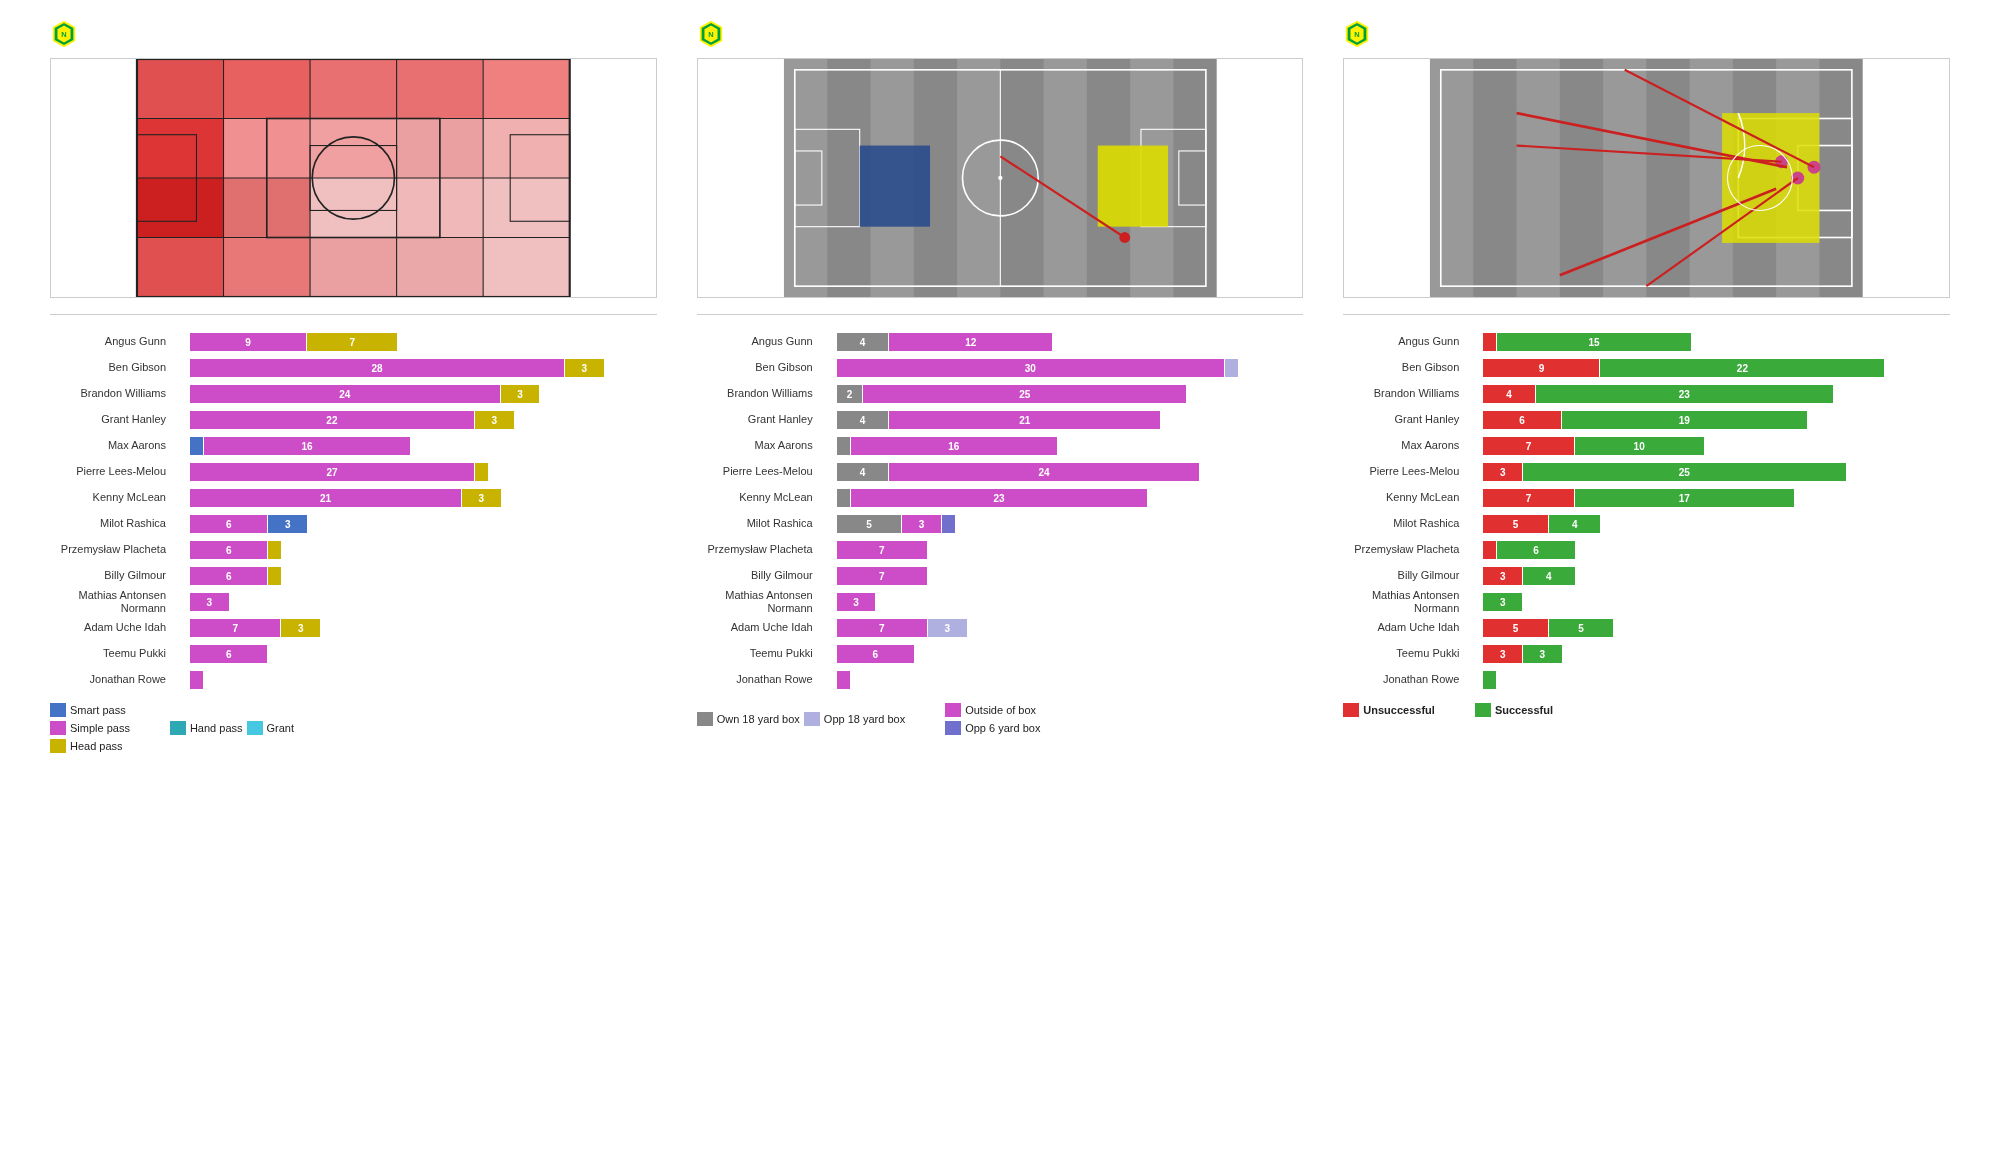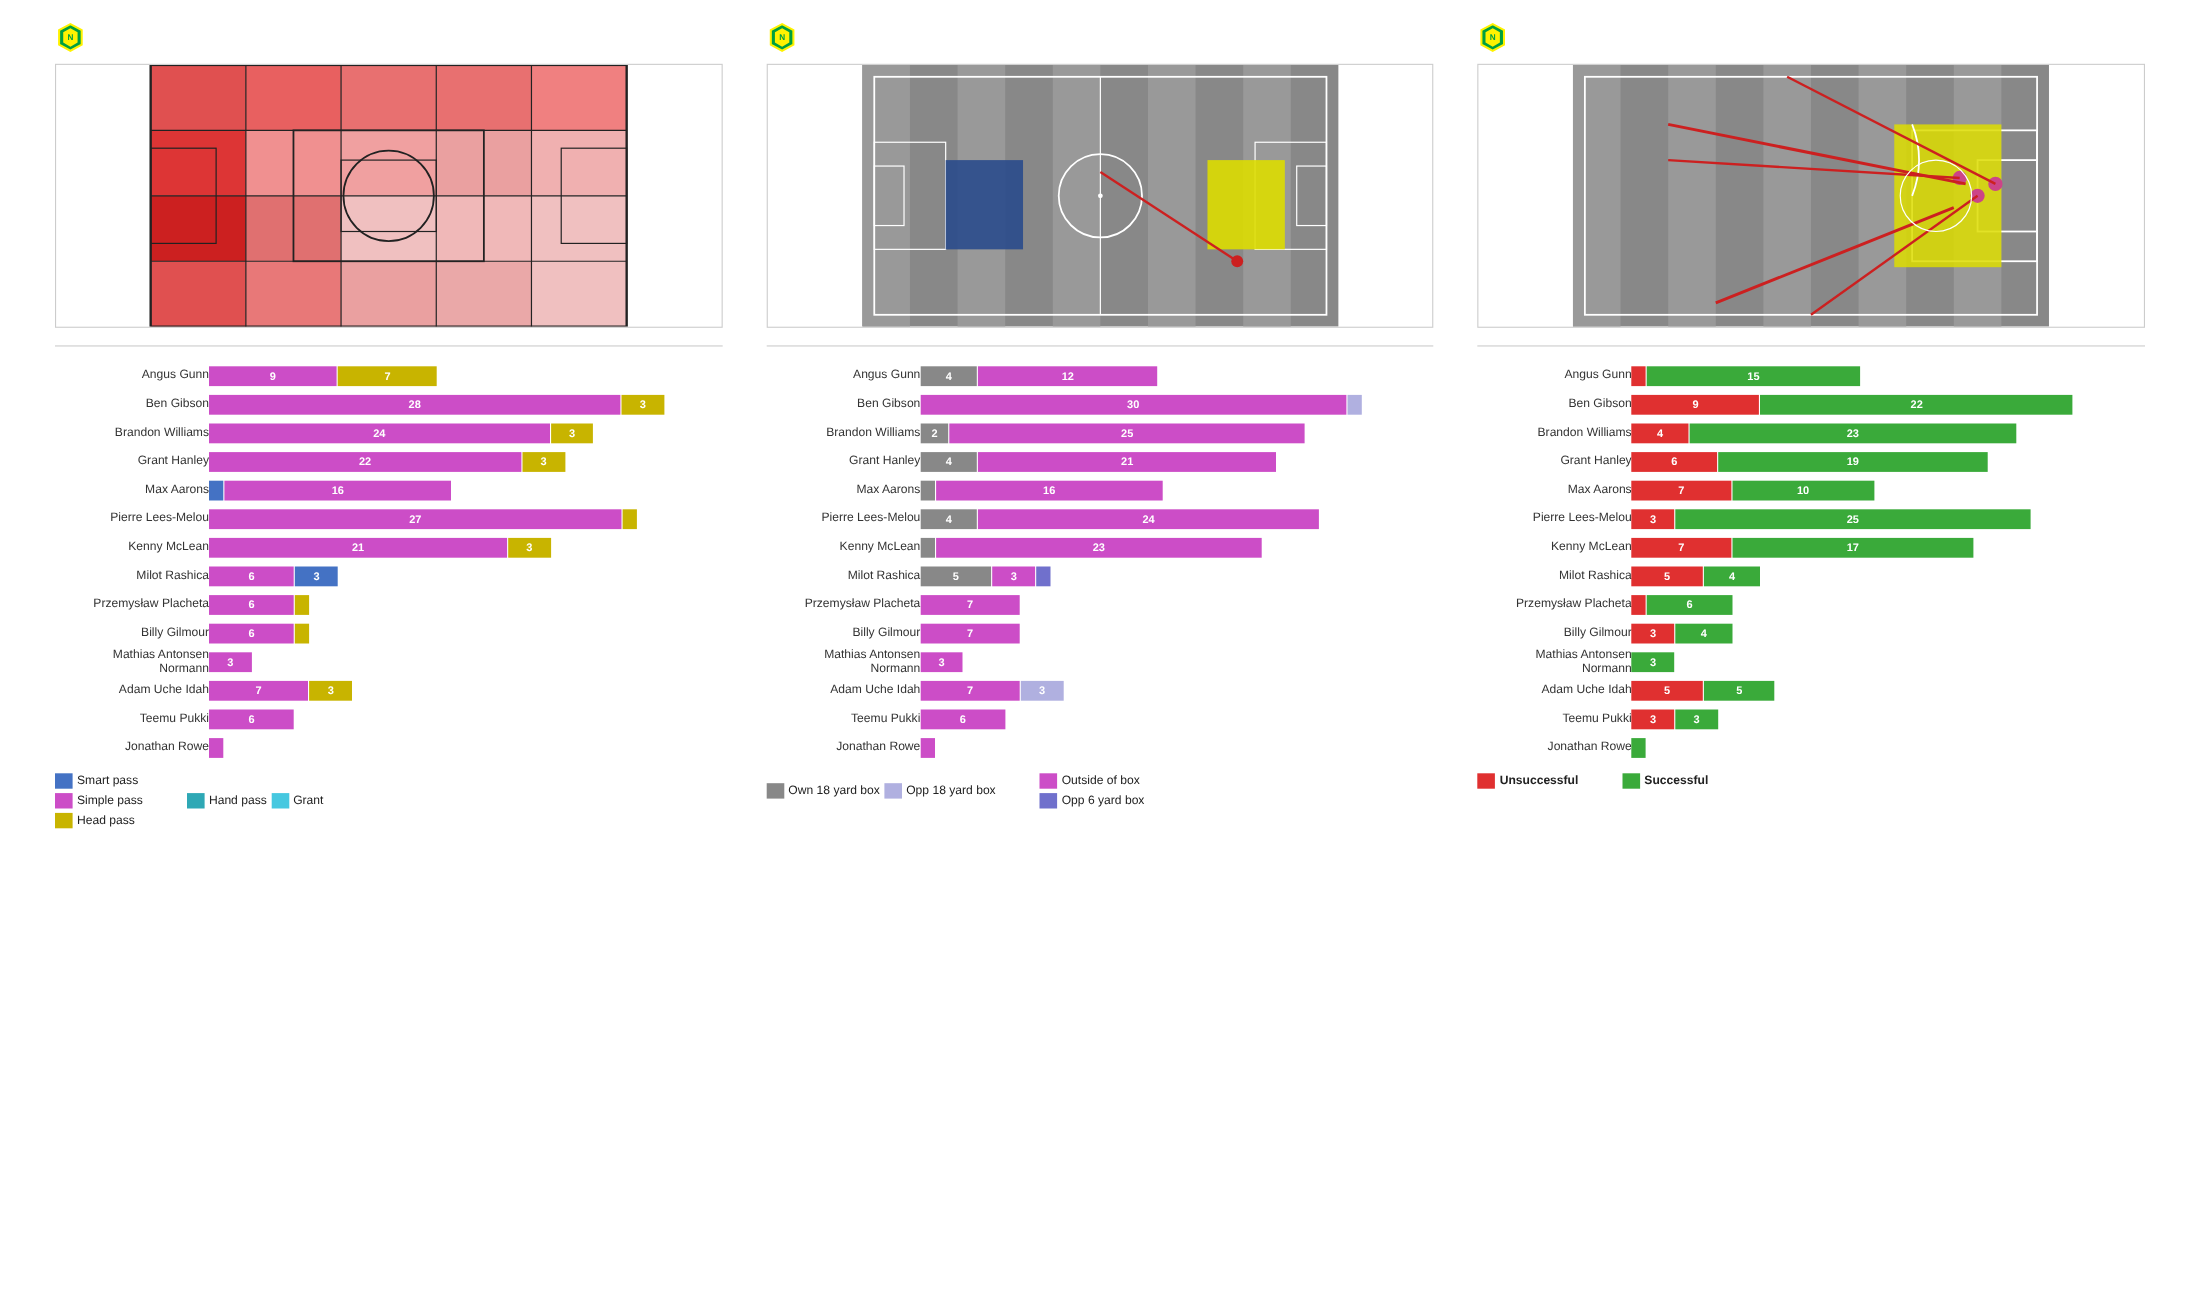--- a/index.html
+++ b/index.html
@@ -60,21 +60,21 @@
       display: flex;
       align-items: center;
       height: 22px;
     }
     .row-label {
       width: 140px;
       min-width: 140px;
       font-size: 11px;
       color: #333;
       text-align: right;
-      padding-right: 0;
+      padding-right: 24px;
       line-height: 1.2;
     }
     .bars {
       display: flex;
       align-items: center;
       flex: 1;
       height: 18px;
       gap: 1px;
     }
     .bar {
@@ -218,21 +218,21 @@
         <div class="chart-row">
           <div class="row-label" style="white-space: pre-line;">Max Aarons</div>
           <div class="bars">
             <div class="bar smart" style="width: 12.9032px; background: rgb(68, 114, 196);"></div>
             <div class="bar simple" style="width: 206.452px; background: rgb(204, 77, 199);">16</div>
           </div>
         </div>
         <div class="chart-row">
           <div class="row-label" style="white-space: pre-line;">Pierre Lees-Melou</div>
           <div class="bars">
-            <div class="bar simple" style="width: 375px; background: rgb(204, 77, 199);">27</div>
+            <div class="bar simple" style="width: 284px; background: rgb(204, 77, 199);">27</div>
             <div class="bar head" style="width: 12.9032px; background: rgb(200, 180, 0);"></div>
           </div>
         </div>
         <div class="chart-row">
           <div class="row-label" style="white-space: pre-line;">Kenny McLean</div>
           <div class="bars">
             <div class="bar simple" style="width: 270.968px; background: rgb(204, 77, 199);">21</div>
             <div class="bar head" style="width: 38.7097px; background: rgb(200, 180, 0);">3</div>
           </div>
         </div>

